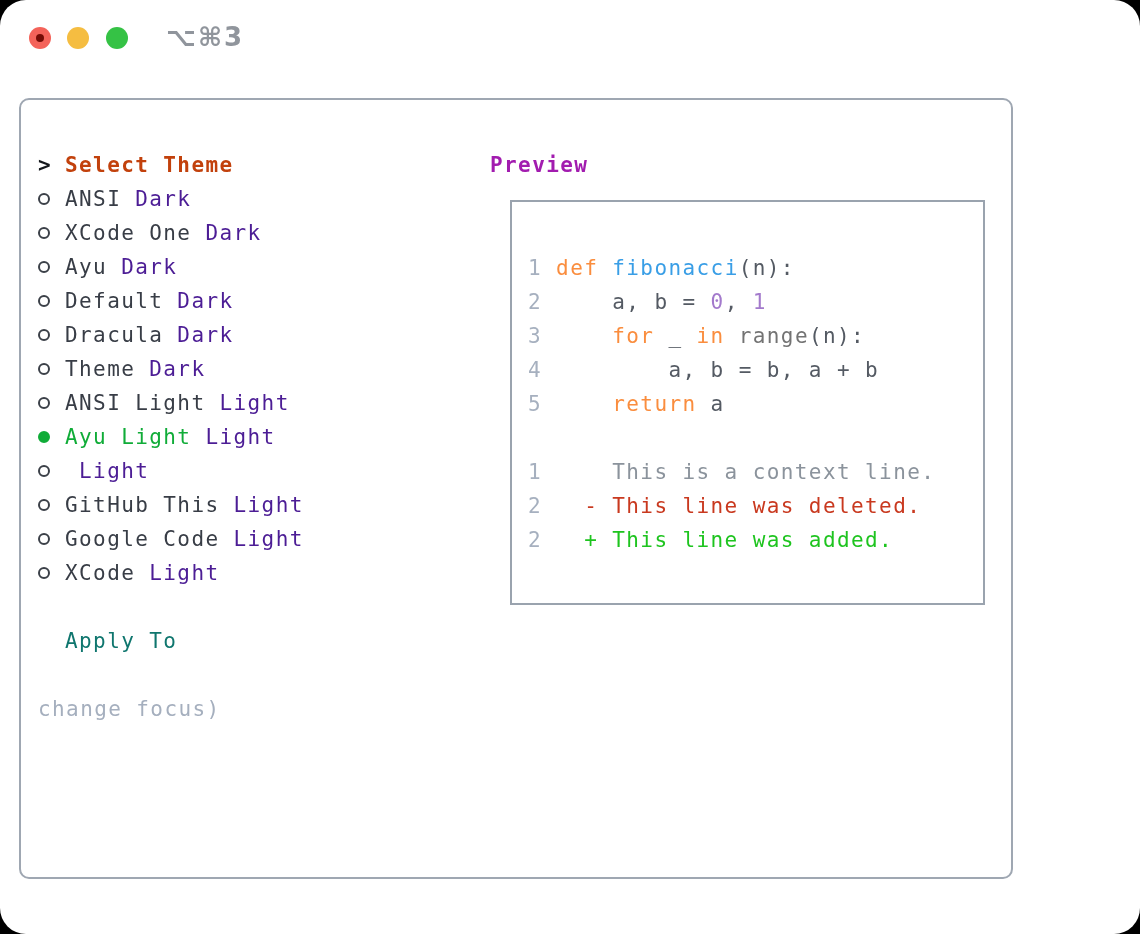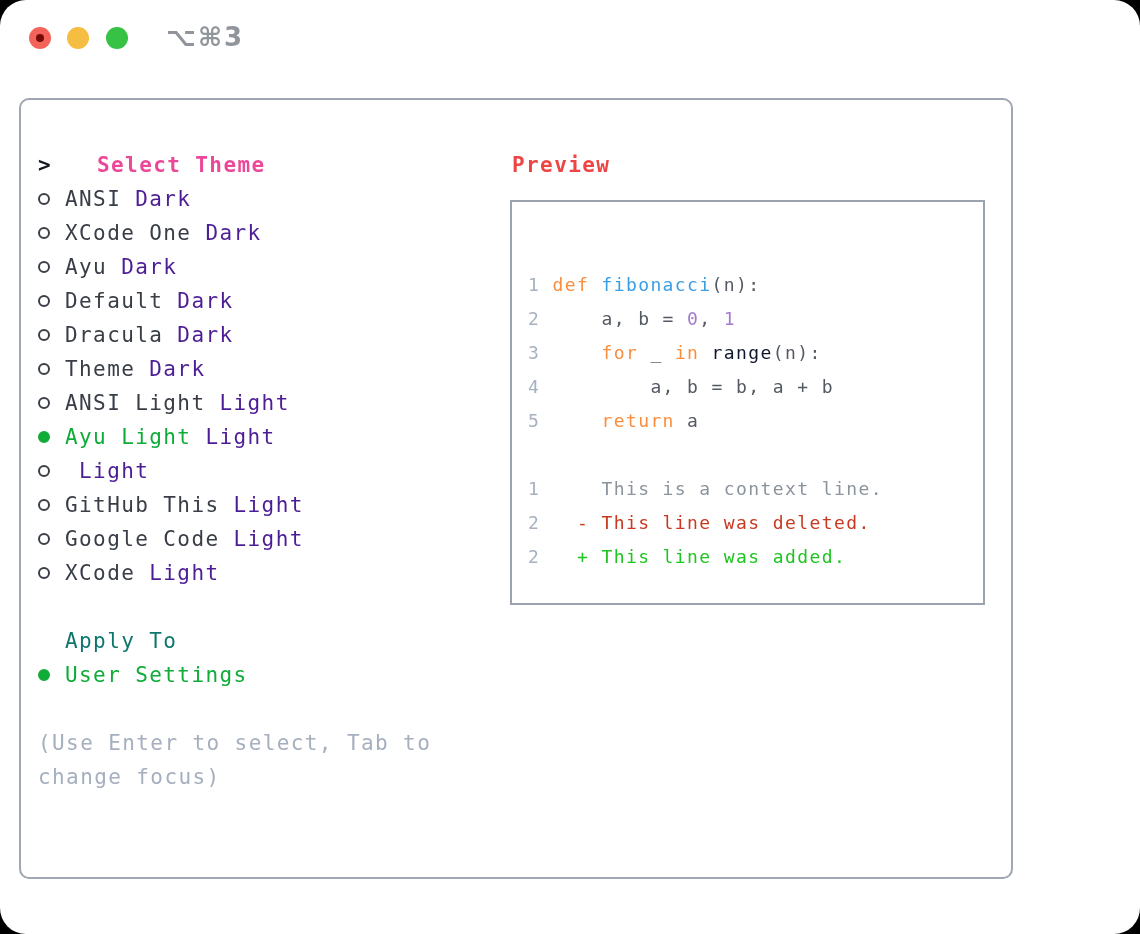--- a/index.html
+++ b/index.html
@@ -34,45 +34,45 @@
     font-size:21px;letter-spacing:1.4px;color:#383d46;
   }
   .row{height:34px;display:flex;align-items:center;white-space:pre;}
   .gutter{flex:none;width:27px;display:flex;align-items:center;}
   .caret{font-weight:bold;color:#14171c;}
   .bullet{
     width:12px;height:12px;border:2px solid #3b4048;border-radius:50%;
     box-sizing:border-box;background:transparent;
   }
   .selected .bullet{background:#10ac38;border-color:#10ac38;}
-  .panel-header{font-weight:bold;color:#ec4899;margin-left:32px;}
+  .panel-header{font-weight:bold;color:#c2410c;}
   .item-name{color:#383d46;}
   .selected .item-name{color:#10ac38;}
   .variant{color:#4c1d95;}
   .apply-header{color:#0f766e;}
   .hint-line{height:34px;line-height:34px;color:#a5afbe;white-space:pre;}
   
   .preview-header{
-    position:absolute;left:512px;top:148px;height:34px;line-height:34px;
-    font-size:21px;letter-spacing:1.4px;font-weight:bold;color:#ef4444;
+    position:absolute;left:490px;top:148px;height:34px;line-height:34px;
+    font-size:21px;letter-spacing:1.4px;font-weight:bold;color:#a21caf;
   }
   .preview-box{
     position:absolute;left:510px;top:200px;width:475px;height:405px;
     border:2px solid #9aa3ae;background:#ffffff;box-sizing:border-box;
   }
   .code-area{
-    position:absolute;left:16px;top:66px;
-    font-size:18px;letter-spacing:1.4px;white-space:pre;
+    position:absolute;left:16px;top:49px;
+    font-size:21px;letter-spacing:1.4px;white-space:pre;
   }
   .cline{height:34px;line-height:34px;white-space:pre;}
   .lnum{color:#a6b0bf;}
   .tok-kw{color:#fa8d3e;}
   .tok-fn{color:#399ee6;}
   .tok-const{color:#a37acc;}
-  .tok-red{color:#0f172a;}
+  .tok-red{color:#737373;}
   .tok-fg{color:#545a63;}
   .tok-ctx{color:#8b939c;}
   .tok-del{color:#c9391f;}
   .tok-add{color:#1ec41f;}
 </style>
 </head>
 <body>
 
 <div class="screen">
 
@@ -144,29 +144,24 @@
     </div>
 
     <div class="row"></div>
 
     <div class="row">
       <span class="gutter"></span>
       <span class="apply-header">Apply To</span>
     </div>
 
     <div>
-      <div class="row selected">
-        <span class="gutter"><span class="bullet"></span></span>
-        <span class="item-name">User Settings</span>
-      </div>
     </div>
 
     <div class="row"></div>
 
-    <div class="hint-line">(Use Enter to select, Tab to</div>
     <div class="hint-line">change focus)</div>
   </div>
 
   <div class="preview-header">Preview</div>
 
   <div class="preview-box">
     <div class="code-area"><div class="cline"><span class="lnum">1 </span><span class="tok-kw">def </span><span class="tok-fn">fibonacci</span><span class="tok-fg">(n):</span></div><div class="cline"><span class="lnum">2 </span><span class="tok-fg">    a, b = </span><span class="tok-const">0</span><span class="tok-fg">, </span><span class="tok-const">1</span></div><div class="cline"><span class="lnum">3 </span><span class="tok-fg">    </span><span class="tok-kw">for</span><span class="tok-fg"> _ </span><span class="tok-kw">in</span><span class="tok-fg"> </span><span class="tok-red">range</span><span class="tok-fg">(n):</span></div><div class="cline"><span class="lnum">4 </span><span class="tok-fg">        a, b = b, a + b</span></div><div class="cline"><span class="lnum">5 </span><span class="tok-fg">    </span><span class="tok-kw">return</span><span class="tok-fg"> a</span></div><div class="cline"><span class="lnum"></span></div><div class="cline"><span class="lnum">1 </span><span class="tok-ctx">    This is a context line.</span></div><div class="cline"><span class="lnum">2 </span><span class="tok-del">  - This line was deleted.</span></div><div class="cline"><span class="lnum">2 </span><span class="tok-add">  + This line was added.</span></div></div>
   </div>
 
 </div>

